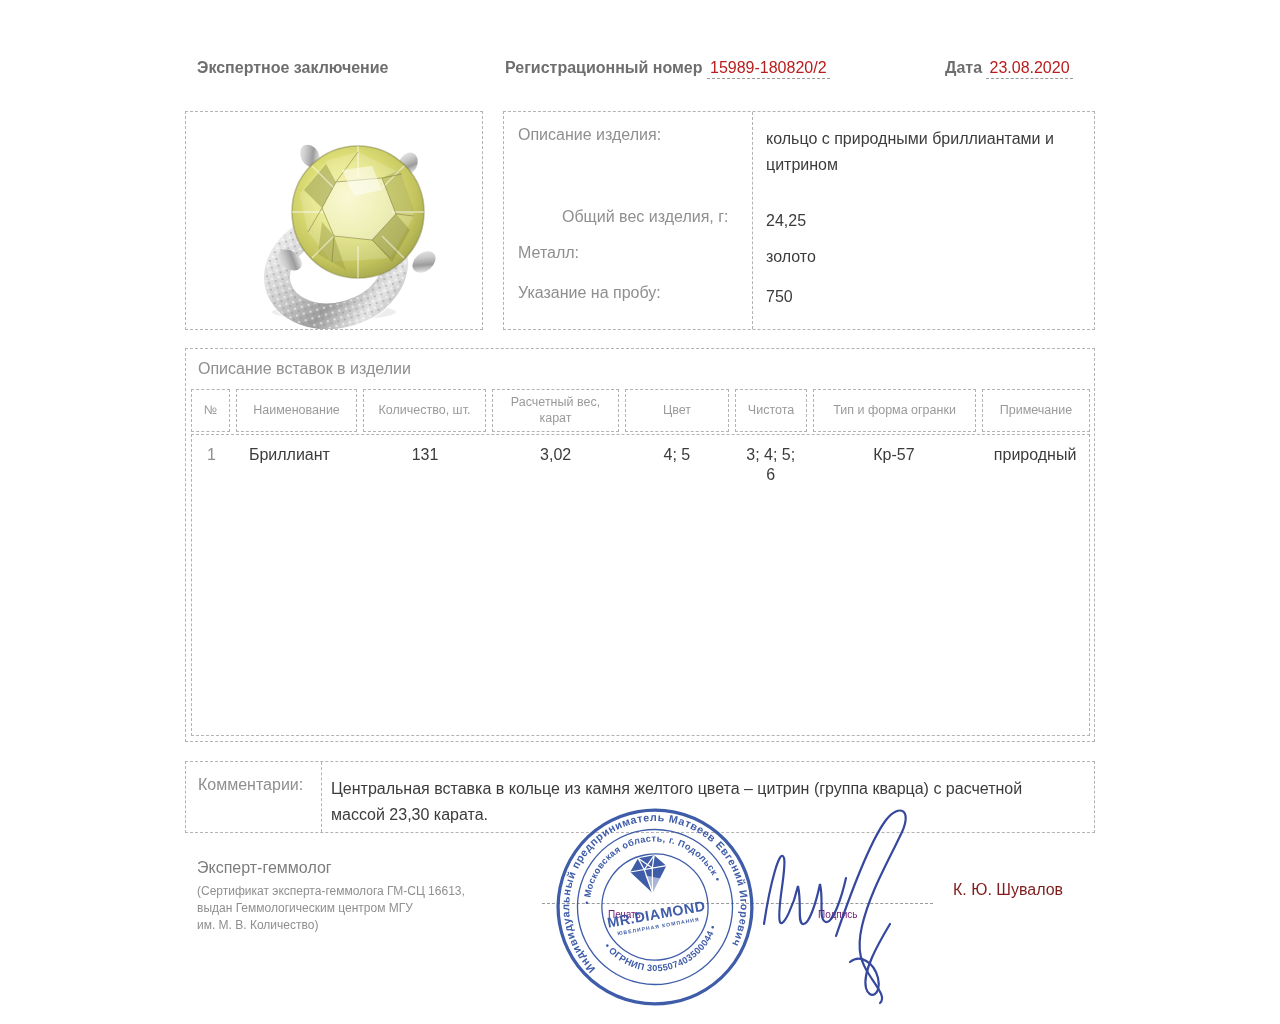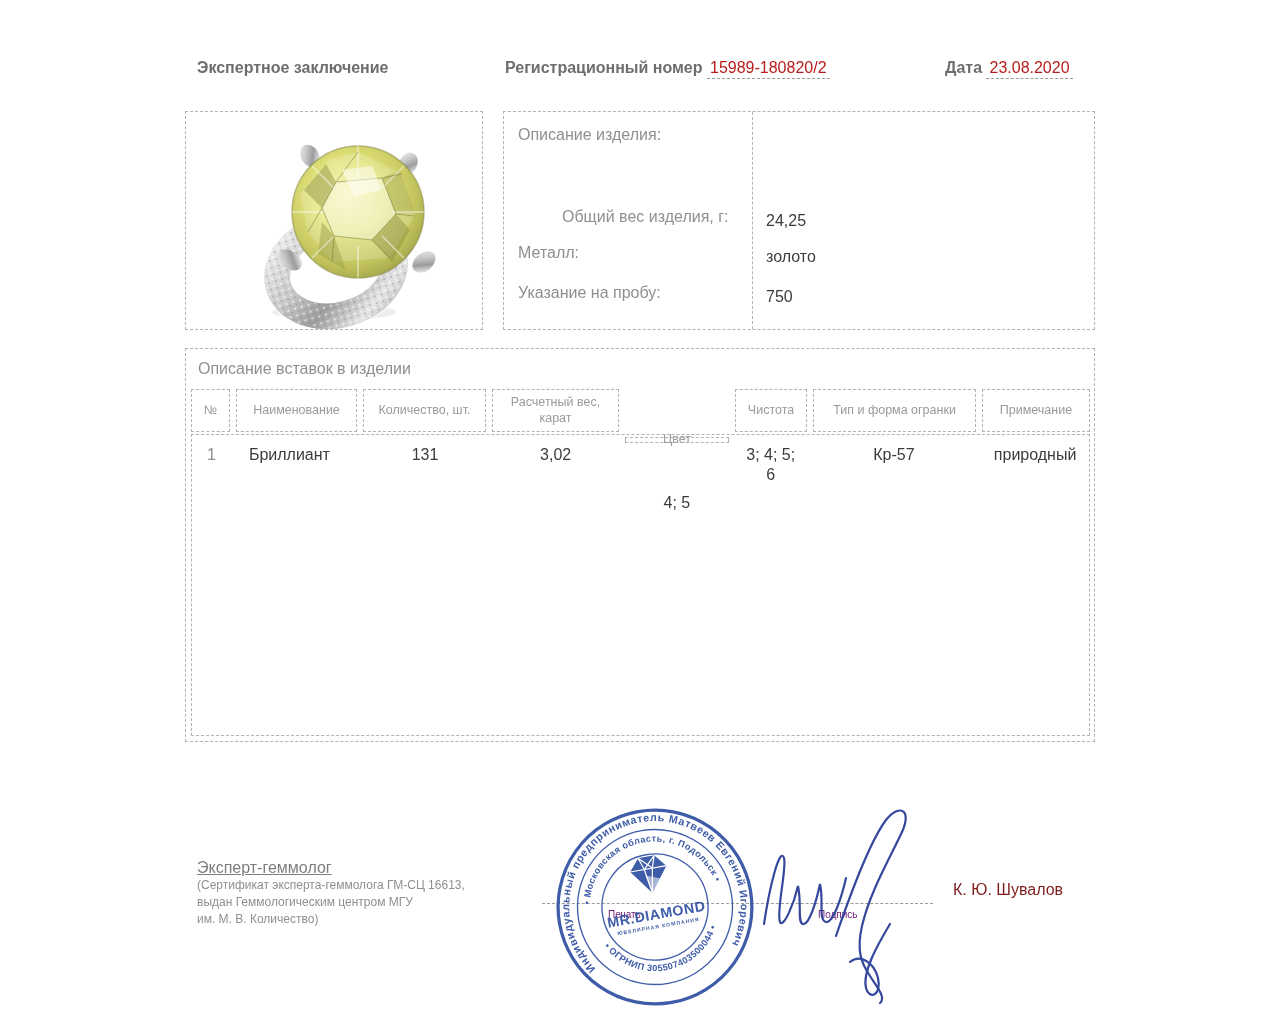--- a/index.html
+++ b/index.html
@@ -31,35 +31,35 @@
   .table-title { position:absolute; left:12px; top:11px; font-size:16px; color:#8f8f8f; }
   .thead { position:absolute; left:5px; top:40px; width:899px; height:43px;
     display:flex; gap:6px; }
   .th { border:1px dashed #b3b3b3; display:flex; align-items:center; justify-content:center;
     text-align:center; font-size:12.5px; color:#9a9a9a; line-height:1.25; padding:2px 4px; }
   .tbody { position:absolute; left:5px; top:85px; width:899px; height:302px;
     border:1px dashed #b3b3b3; }
   .trow { display:flex; gap:6px; padding-top:10px; font-size:16px; color:#3c3c3c; }
   .td { text-align:center; line-height:20px; }
   .c1{width:39px;} .c2{width:121px;} .c3{width:123px;} .c4{width:127px;}
-  .c5{width:104px;margin-top:48px;} .c6{width:72px; padding:0 6px;} .c7{width:163px;} .c8{width:108px;}
+  .c5{width:104px;} .c6{width:72px; padding:0 6px;} .c7{width:163px;} .c8{width:108px;}
   .td.c1{ color:#8f8f8f; }
   .td.c2{ text-align:left; padding-left:12px; }
 
   
   .comments-box { left:185px; top:761px; width:910px; height:72px; }
   .comments-divider { position:absolute; left:135px; top:0; bottom:0;
     border-left:1px dashed #b3b3b3; }
   .comments-label { position:absolute; left:12px; top:14px; font-size:16px; color:#8f8f8f; }
   .comments-text { position:absolute; left:145px; top:14px; width:745px;
     font-size:16px; color:#3c3c3c; line-height:26px; }
 
   
   .expert-block { position:absolute; left:197px; top:859px; }
-  .expert-title { font-size:16px; color:#7d7d7d; margin-bottom:0;text-decoration:underline; }
+  .expert-title { font-size:16px; color:#7d7d7d; margin-bottom:6px; }
   .expert-cert { font-size:12px; color:#8f8f8f; line-height:17px; }
   .sig-line { position:absolute; left:542px; top:903px; width:391px;
     border-top:1px dashed #9a9a9a; }
   .under-label { position:absolute; top:909px; font-size:10px; color:#701a75; }
   .stamp-label { left:608px; }
   .sign-label { left:818px; }
   .expert-name { position:absolute; left:953px; top:881px; font-size:16px; color:#7f1d1d; }
 
   .stamp-svg { position:absolute; left:553px; top:805px; width:204px; height:204px; opacity:0.92; }
   .signature-svg { position:absolute; left:750px; top:806px; width:210px; height:200px; }
@@ -132,20 +132,21 @@
           <path d="M172,40 L150,70 M216,62 L196,66 M228,104 L210,102 M204,146 L186,128 M146,150 L148,124 M122,120 L136,96"></path>
         </g>
         <polygon points="156,58 186,54 196,78 168,84" fill="#ffffff" opacity="0.5"></polygon>
       </g>
     </svg>
   </div>
 
   <div class="dbox desc-box">
     <div class="desc-divider"></div>
     <div class="desc-label" style="top:14px;">Описание изделия:</div>
+    <div class="desc-value" style="top:14px;">кольцо с природными бриллиантами и цитрином</div>
     <div class="desc-label" style="top:96px;margin-left:44px;">Общий вес изделия, г:</div>
     <div class="desc-value" style="top:96px;">24,25</div>
     <div class="desc-label" style="top:132px;">Металл:</div>
     <div class="desc-value" style="top:132px;">золото</div>
     <div class="desc-label" style="top:172px;">Указание на пробу:</div>
     <div class="desc-value" style="top:172px;">750</div>
   </div>
 
   <div class="dbox table-box">
     <div class="table-title">Описание вставок в изделии</div>
@@ -166,20 +167,25 @@
         <div class="td c3">131</div>
         <div class="td c4">3,02</div>
         <div class="td c5">4; 5</div>
         <div class="td c6">3; 4; 5; 6</div>
         <div class="td c7">Кр-57</div>
         <div class="td c8">природный</div>
       </div>
     </div>
   </div>
 
+  <div class="dbox comments-box">
+    <div class="comments-divider"></div>
+    <div class="comments-label">Комментарии:</div>
+    <div class="comments-text">Центральная вставка в кольце из камня желтого цвета – цитрин (группа кварца) с расчетной массой 23,30 карата.</div>
+  </div>
 
   <div class="expert-block">
     <div class="expert-title">Эксперт-геммолог</div>
     <div class="expert-cert">(Сертификат эксперта-геммолога ГМ-СЦ 16613,</div>
     <div class="expert-cert">выдан Геммологическим центром МГУ</div>
     <div class="expert-cert">им. М. В. Количество)</div>
   </div>
 
   <div class="sig-line"></div>
   <div class="under-label stamp-label">Печать</div>

